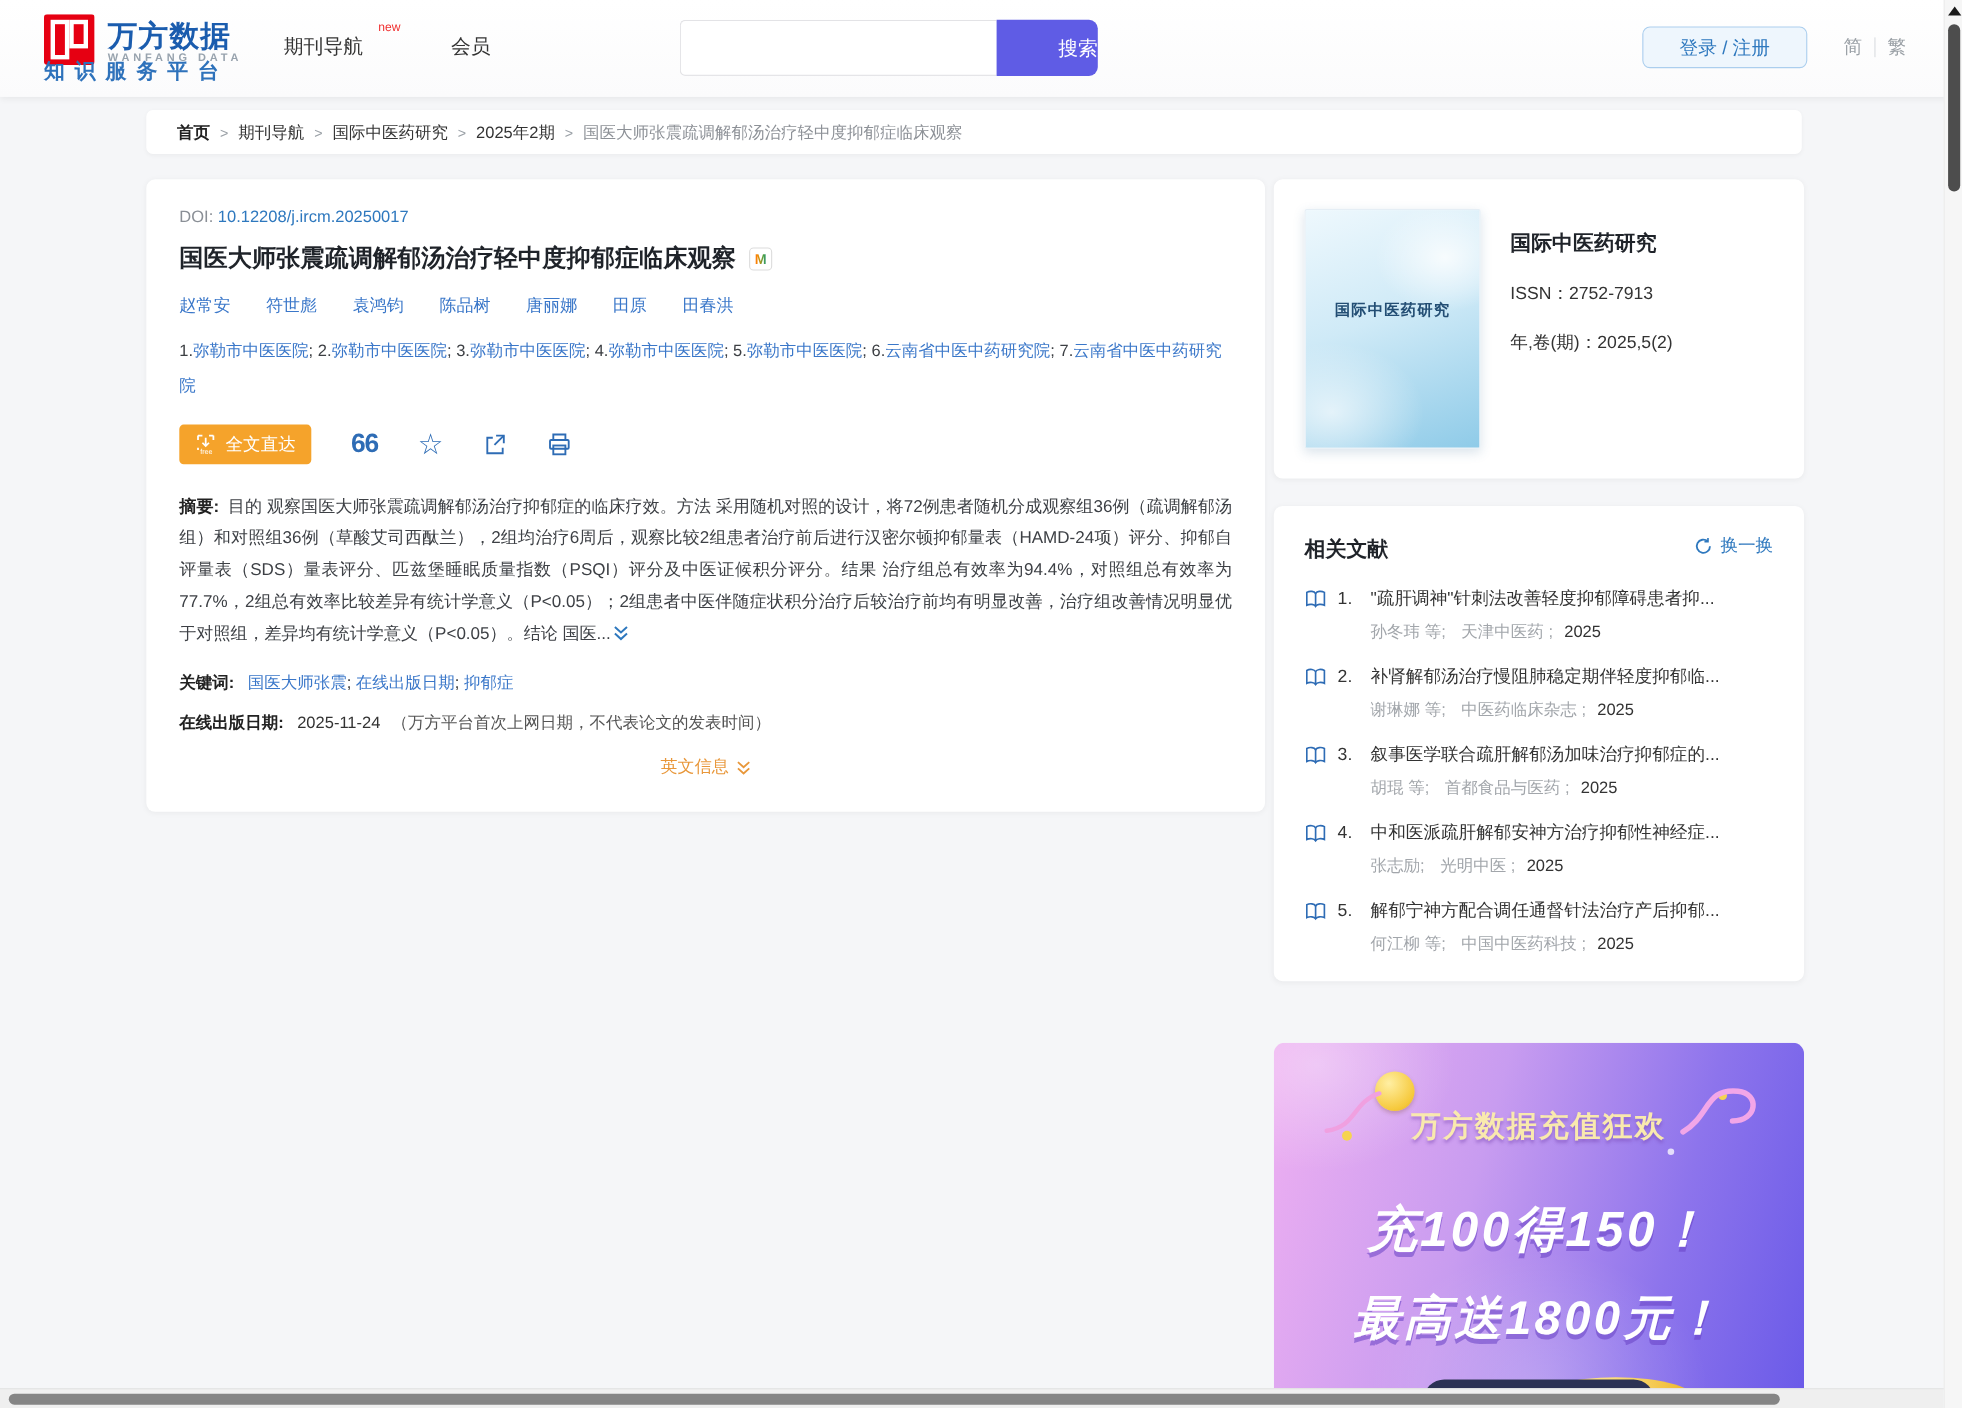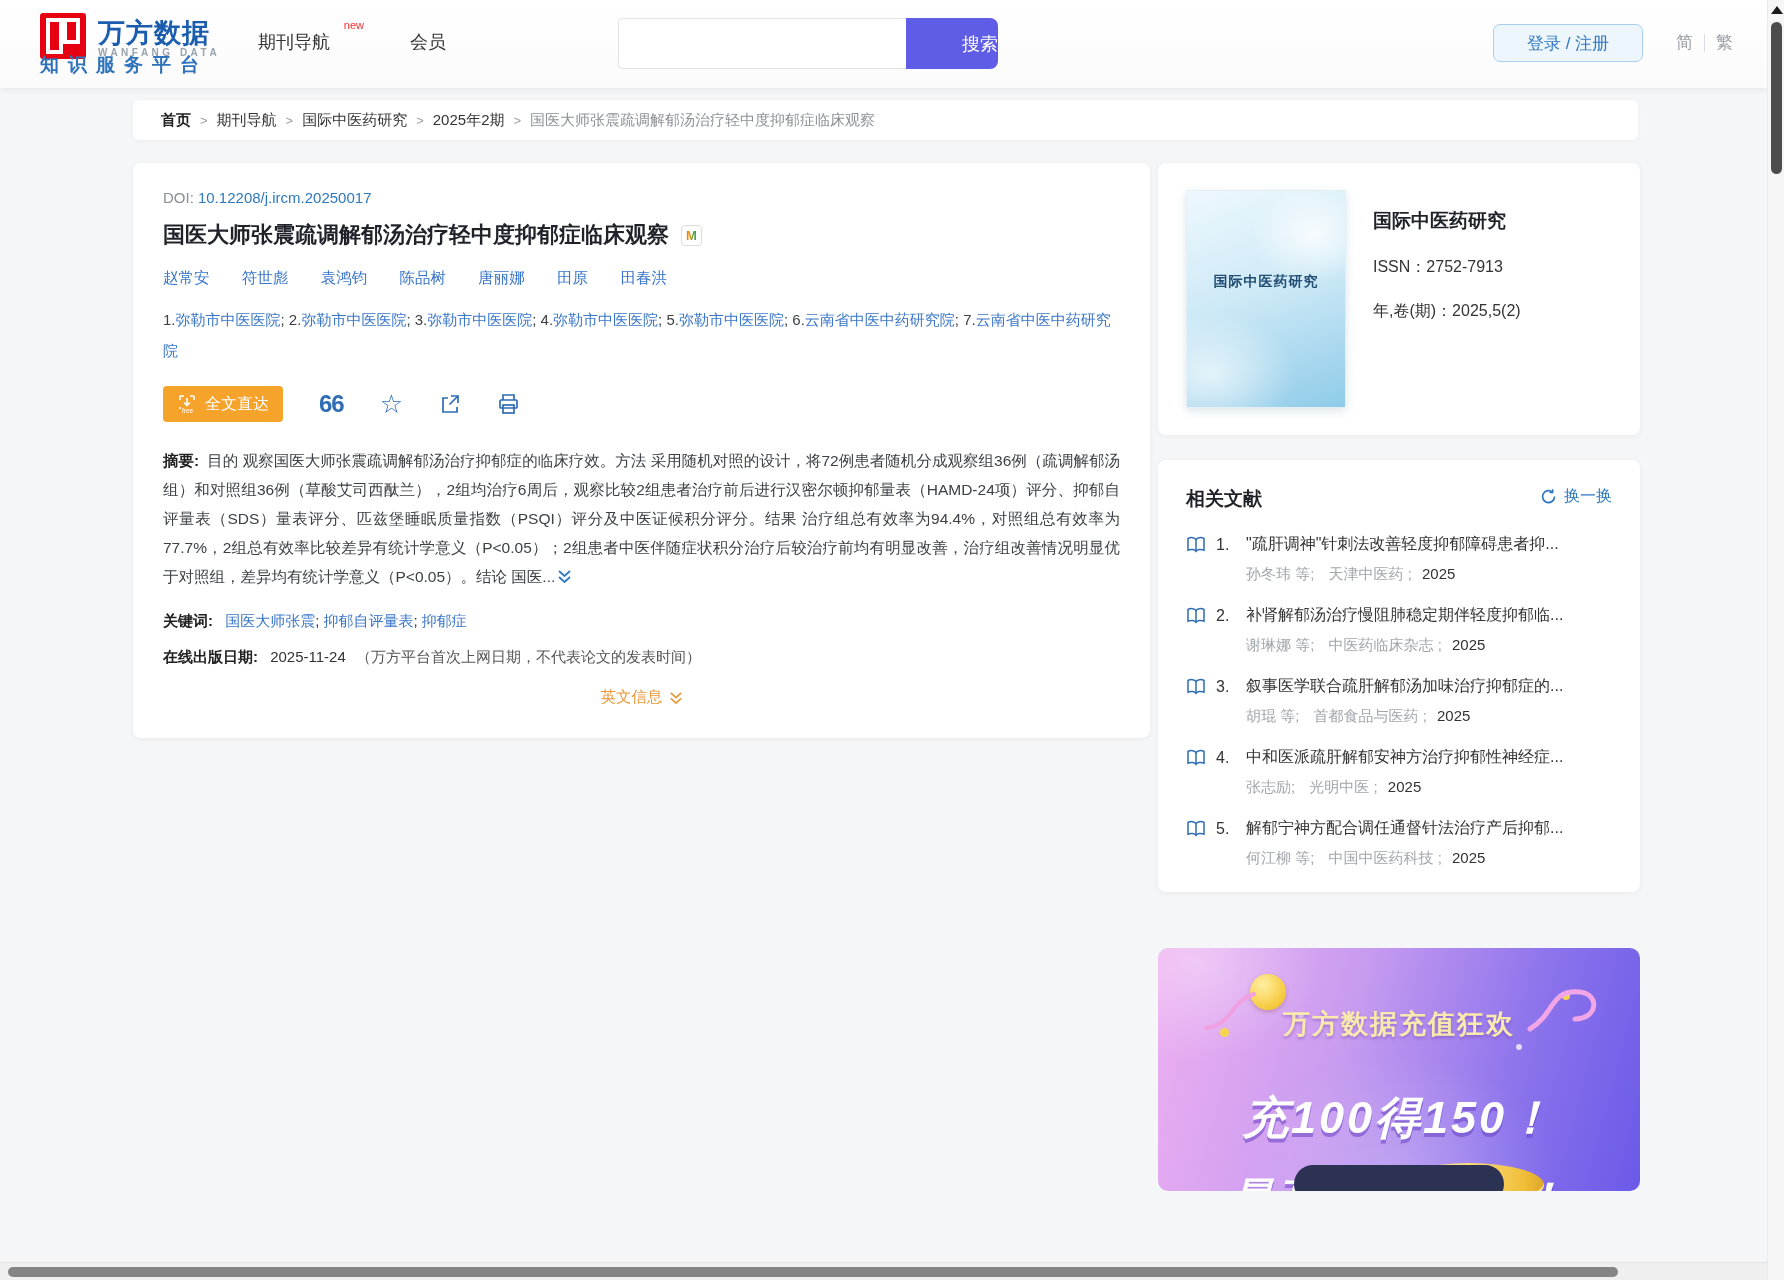--- a/index.html
+++ b/index.html
@@ -131,21 +131,21 @@
   .rel-item:last-child { margin-bottom:4px; }
   .rel-row1 { display:flex; align-items:center; cursor:pointer; }
   .rel-book { flex:0 0 22px; color:#2e6cb5; display:flex; }
   .rel-num { flex:0 0 30px; margin-left:8px; font-size:16px; color:#333; }
   .rel-t { font-size:16px; color:#333; white-space:nowrap; overflow:hidden; width:366px; }
   .rel-meta { margin-left:60px; margin-top:10px; font-size:15px; color:#a2a6ab; }
   .rel-year { color:#333; margin-left:6px; }
   .rel-journal { margin-left:10px; }
   
   .promo {
-    position:absolute; left:1158px; top:948px; width:482px; height:243px;
+    position:absolute; left:1158px; top:948px; width:482px; height:332px;
     border-radius:10px; overflow:hidden; cursor:pointer;
     background:
       radial-gradient(180px 140px at 8% 6%, rgba(255,255,255,.35), rgba(255,255,255,0) 70%),
       radial-gradient(220px 180px at 50% 95%, rgba(255,255,255,.22), rgba(255,255,255,0) 70%),
       linear-gradient(105deg,#eeaff1 0%,#c89cf0 38%,#8d74ec 72%,#6a5ae8 100%);
   }
   .promo-title {
     position:relative; margin-top:58px; text-align:center;
     font-size:27px; font-weight:800; color:#f9e9ae; letter-spacing:2px;
     text-shadow:0 2px 3px rgba(110,60,170,.45);
@@ -311,21 +311,21 @@
       <svg width="15" height="15" viewBox="0 0 15 15" fill="none" stroke="#2e78be" stroke-width="1.8">
         <path d="M2 2 L7.5 7 L13 2"></path>
           <path d="M2 8 L7.5 13 L13 8"></path>
       </svg>
     </span>
   </div>
 
   <div class="kw-row">
     <span class="bold-label">关键词:</span>
     <span class="kw">国医大师张震</span><span>; </span>
-    <span class="kw">抑郁自评量表</span><span>; </span>
+    <span class="kw">在线出版日期</span><span>; </span>
     <span class="kw">抑郁症</span><span></span>
   </div>
 
   <div class="pub-row">
     <span class="bold-label">在线出版日期:</span>
     <span class="pub-date">2025-11-24</span>
     <span class="pub-note">（万方平台首次上网日期，不代表论文的发表时间）</span>
   </div>
 
   <div class="english-row">

